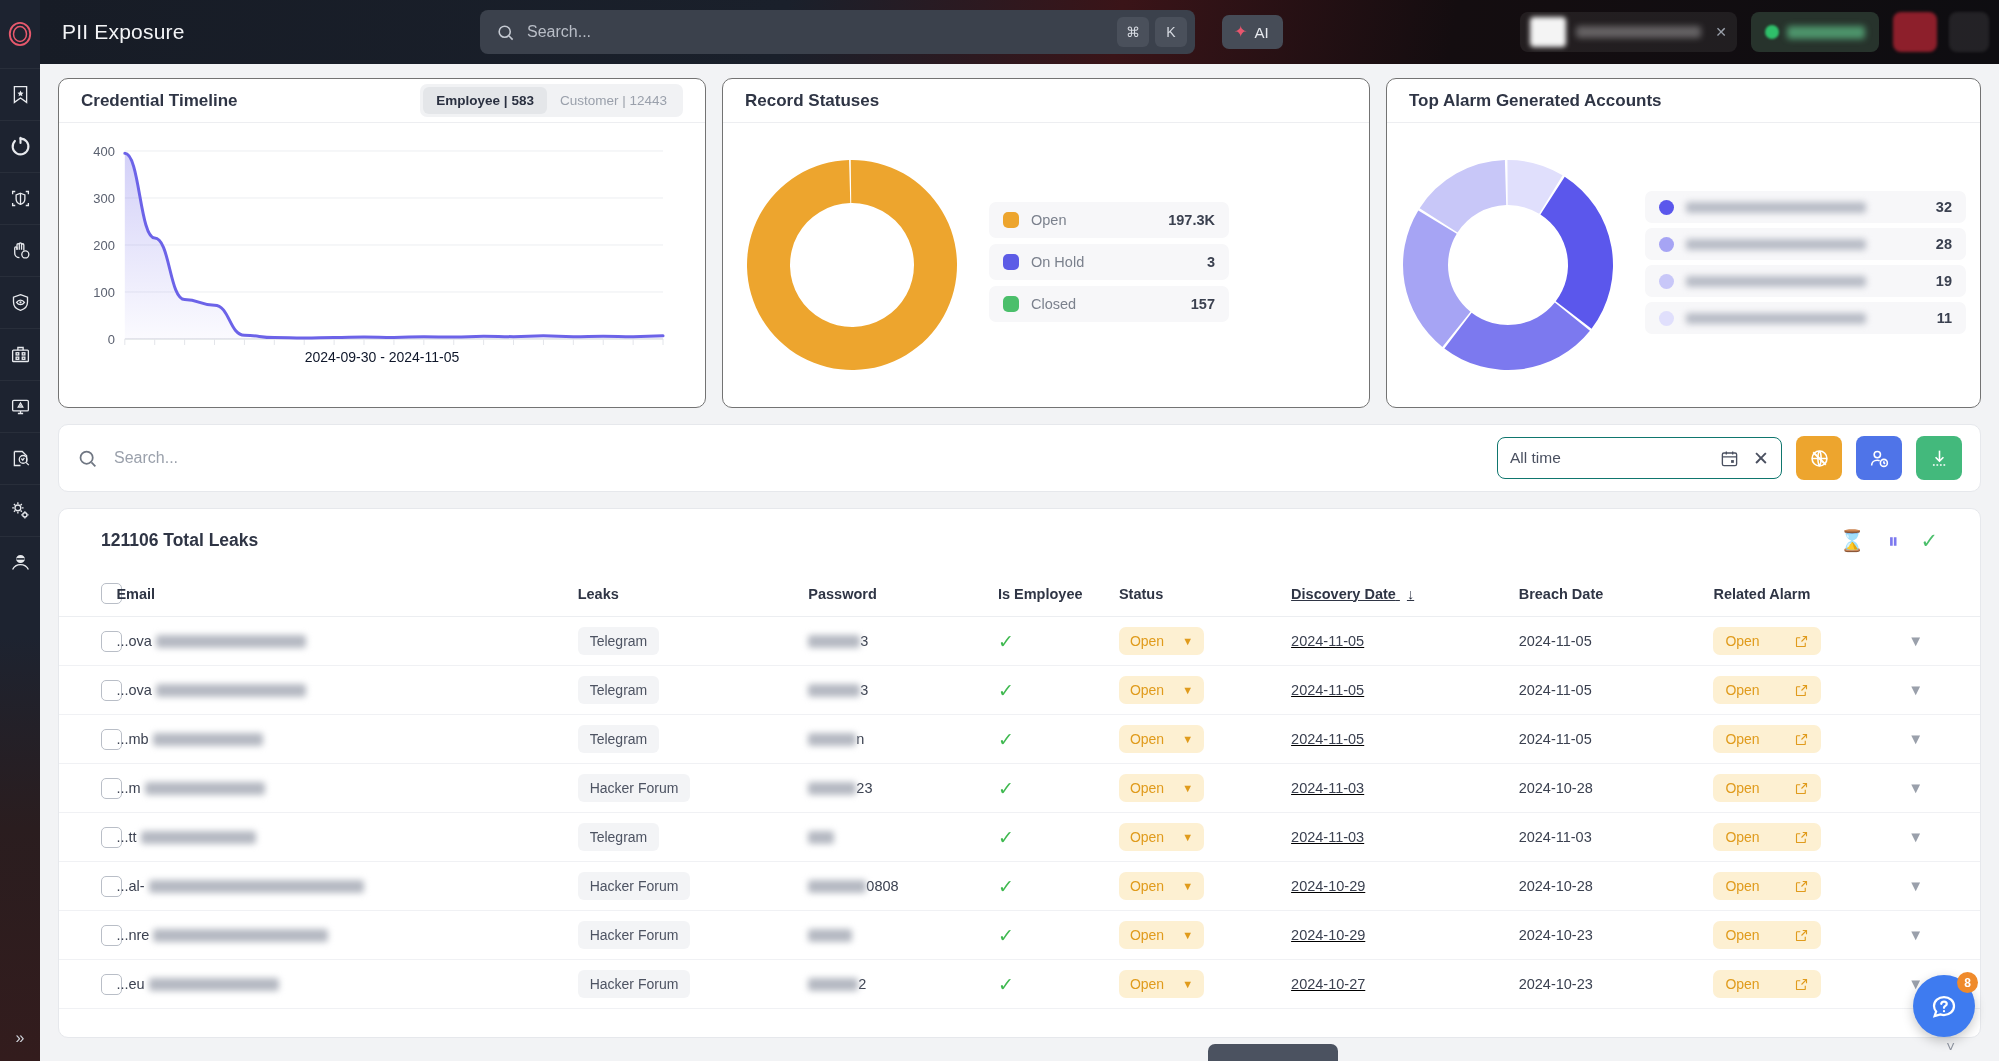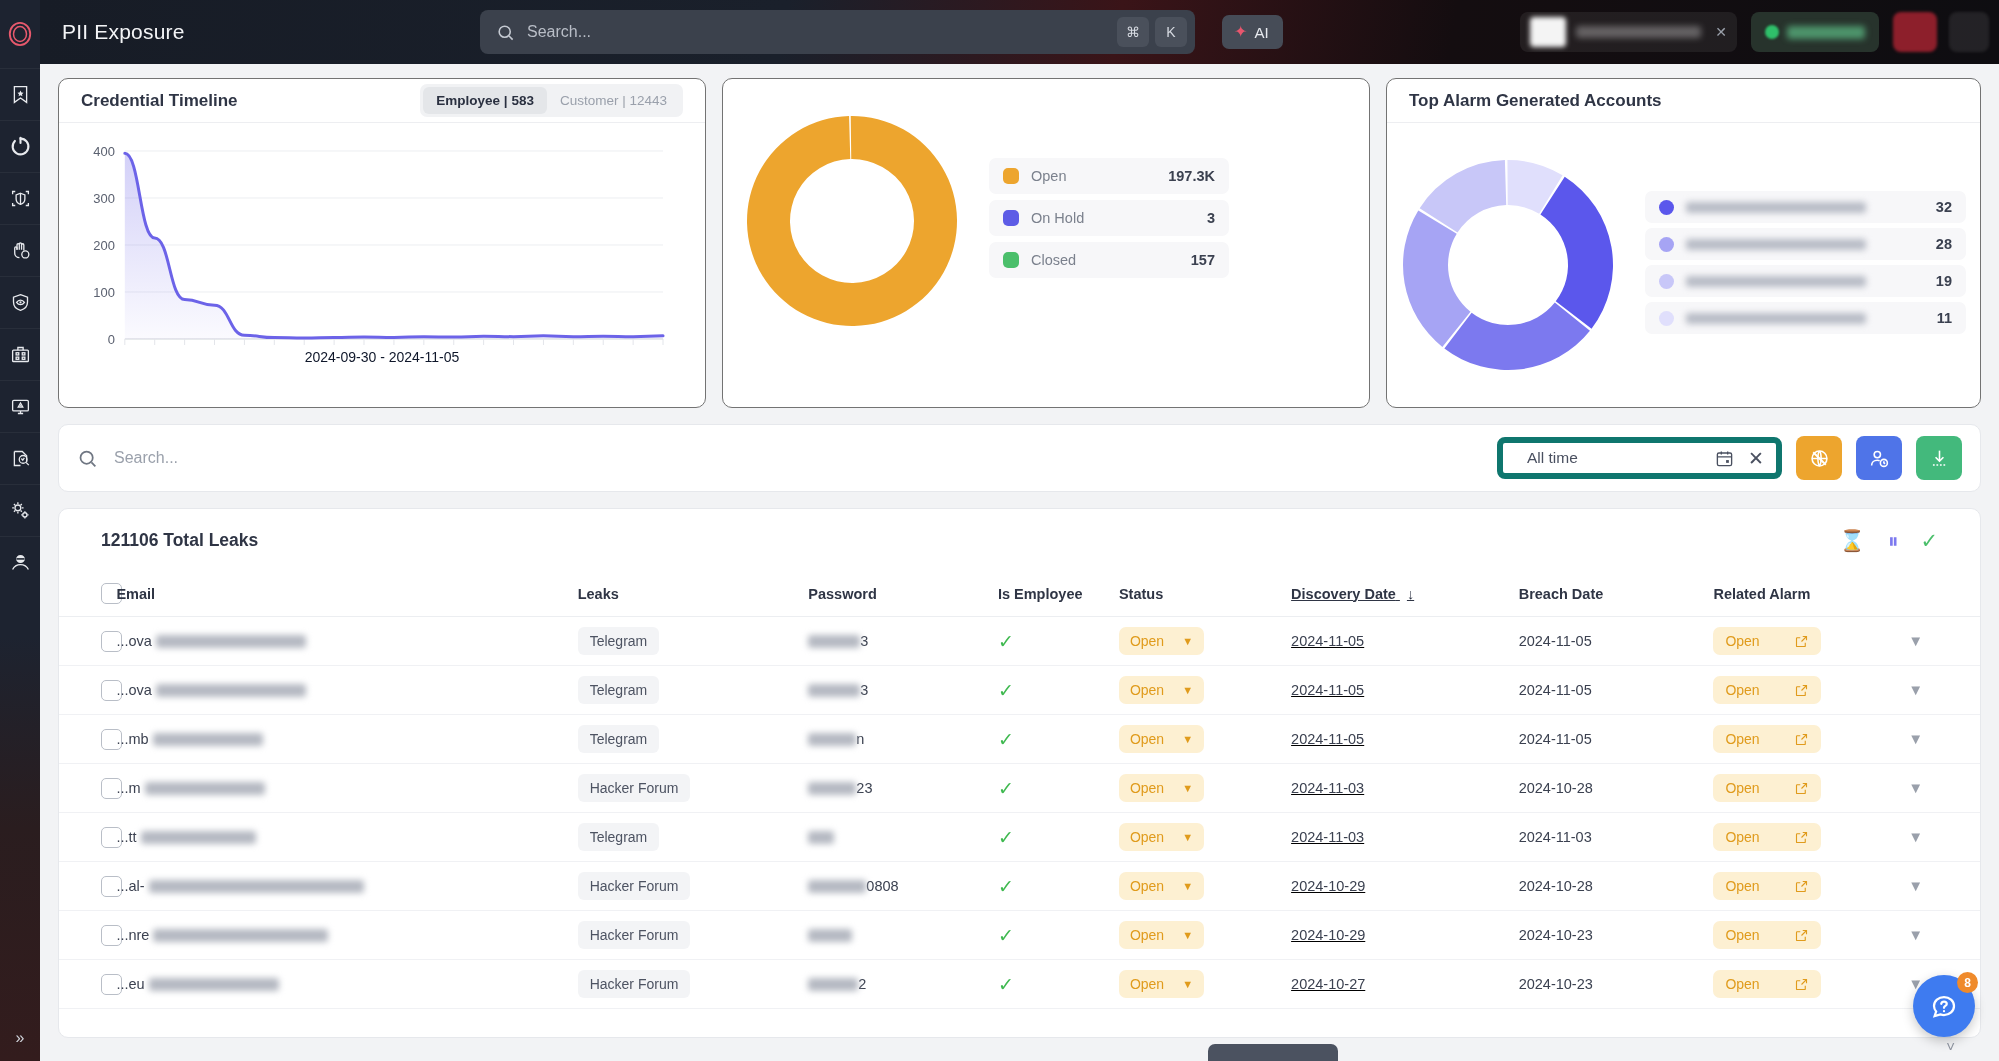--- a/index.html
+++ b/index.html
@@ -132,22 +132,22 @@
     border: 1px solid #e6e8ec; display: flex; align-items: center; padding: 0 18px;
   }
   .fsearch { display: flex; align-items: center; flex: 1; }
   .fsearch svg { width: 21px; height: 21px; stroke: #6f7682; fill: none; stroke-width: 2; }
   .fsearch input {
     border: 0; outline: 0; font-size: 16px; font-family: inherit;
     margin-left: 16px; color: #31374a; width: 400px; background: transparent;
   }
   .fsearch input::placeholder { color: #9aa0ab; }
   .daterange {
-    width: 285px; height: 42px; border: 6px solid #0f766e; border-radius: 8px;
-    display: flex; align-items: center; padding: 0 12px 0 24px; background:#fff;
+    width: 285px; height: 42px; border: 1px solid #0f766e; border-radius: 8px;
+    display: flex; align-items: center; padding: 0 12px 0 12px; background:#fff;
   }
   .daterange .txt { flex: 1; font-size: 15.5px; color: #4a5060; }
   .daterange svg { width: 19px; height: 19px; stroke: #4a5060; fill: none; stroke-width: 1.7; }
   .dr-x { margin-left: 14px; font-size: 19px; color: #4a5060; line-height: 1; cursor: pointer; }
   .sqbtn {
     width: 46px; height: 44px; border-radius: 8px; margin-left: 14px;
     display: flex; align-items: center; justify-content: center; cursor: pointer;
   }
   .sqbtn svg { width: 21px; height: 21px; stroke: #fff; fill: none; stroke-width: 1.8; }
 
@@ -402,20 +402,23 @@
                   </linearGradient>
                 </defs>
                 <path d="M 56 14.34999999999999 C 71 14.34999999999999, 71 98.95, 86 98.95 C 101 98.95, 101 160.52, 116 160.52 C 131 160.52, 131 166.16000000000003, 146 166.16000000000003 C 161 166.16000000000003, 161 196.24, 176 196.24 C 191 196.24, 191 198.59, 206 198.59 C 221 198.59, 221 199.06, 236 199.06 C 251 199.06, 251 198.59, 266 198.59 C 281 198.59, 281 198.12, 296 198.12 C 311 198.12, 311 198.59, 326 198.59 C 341 198.59, 341 197.65, 356 197.65 C 371 197.65, 371 198.12, 386 198.12 C 401 198.12, 401 197.18, 416 197.18 C 431 197.18, 431 197.65, 446 197.65 C 461 197.65, 461 196.71, 476 196.71 C 491 196.71, 491 197.65, 506 197.65 C 521 197.65, 521 197.18, 536 197.18 C 551 197.18, 551 197.65, 566 197.65 C 581 197.65, 581 196.71, 596 196.71 L 596 200 L 56 200 Z" fill="url(#gA)"></path>
                 <path d="M 56 14.34999999999999 C 71 14.34999999999999, 71 98.95, 86 98.95 C 101 98.95, 101 160.52, 116 160.52 C 131 160.52, 131 166.16000000000003, 146 166.16000000000003 C 161 166.16000000000003, 161 196.24, 176 196.24 C 191 196.24, 191 198.59, 206 198.59 C 221 198.59, 221 199.06, 236 199.06 C 251 199.06, 251 198.59, 266 198.59 C 281 198.59, 281 198.12, 296 198.12 C 311 198.12, 311 198.59, 326 198.59 C 341 198.59, 341 197.65, 356 197.65 C 371 197.65, 371 198.12, 386 198.12 C 401 198.12, 401 197.18, 416 197.18 C 431 197.18, 431 197.65, 446 197.65 C 461 197.65, 461 196.71, 476 196.71 C 491 196.71, 491 197.65, 506 197.65 C 521 197.65, 521 197.18, 536 197.18 C 551 197.18, 551 197.65, 566 197.65 C 581 197.65, 581 196.71, 596 196.71" fill="none" stroke="#6c63e8" stroke-width="3" stroke-linejoin="round" stroke-linecap="round"></path>
               </svg>
           </div>
           <div class="chart-caption">2024-09-30 - 2024-11-05</div>
         </div>
 
         <div class="card card2">
+          <div class="card-head">
+            <div class="card-title">Record Statuses</div>
+          </div>
           <div class="donut-wrap">
             <svg id="donut1" width="222" height="222" viewBox="0 0 222 222">
                 <path d="M 109.71721491229904 6.007836185652536 A 105 105 0 1 1 108.08342406227385 6.040514555379616 L 109.27783135105695 49.0239228803194 A 62 62 0 1 0 110.24254594821467 49.00462708105198 Z" fill="#eda52e"></path>
               </svg>
             <div class="legend">
               <div class="legend-row">
                 <div class="legend-dot" style="background:#eda52e"></div>
                 <div class="legend-lbl">Open</div>
                 <div class="legend-val">197.3K</div>
               </div>

